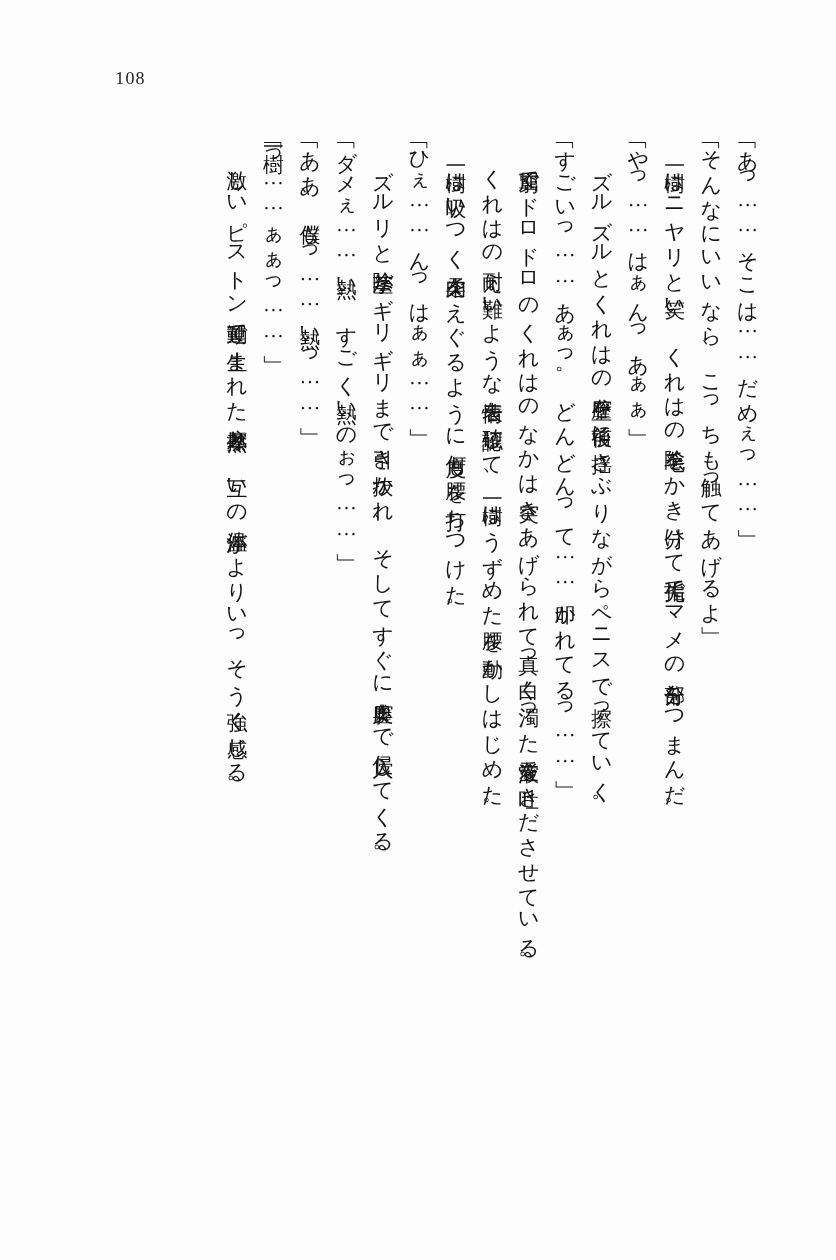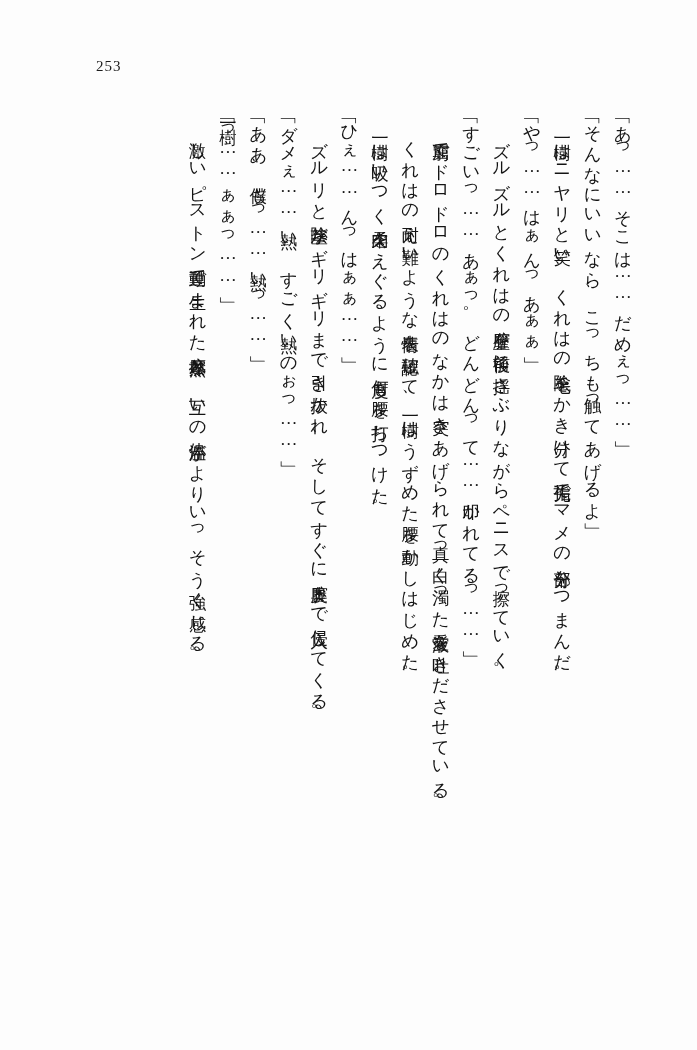--- a/index.html
+++ b/index.html
@@ -56,21 +56,21 @@
     word-break: break-all;
   }
   .col.indent {
     padding-top: 17px;
   }
 </style>
 </head>
 <body>
 
 <div class="page">
-  <div class="page-number">253</div>
+  <div class="page-number">108</div>
   <div class="body-text">
     <div class="col">「あっ……そこは……だめぇっ……」</div>
     <div class="col">「そんなにいいなら、こっちも触ってあげるよ」</div>
     <div class="col indent">一樹はニヤリと笑い、くれはの陰毛をかき分けて指先でマメの部分をつまんだ。</div>
     <div class="col">「やっ……はぁんっあぁぁ」</div>
     <div class="col indent">ズルズルとくれはの膣壁を前後に揺さぶりながらペニスで擦っていく。</div>
     <div class="col">「すごいっ……あぁっ。どんどんって……叩かれてるっ……」</div>
     <div class="col indent">窮屈でドロドロのくれはのなかは突きあげられて真っ白く濁った愛液を吐きださせている。</div>
     <div class="col indent">くれはの耐え難いような表情を確認して、一樹はうずめた腰を動かしはじめた。</div>
     <div class="col indent">一樹は吸いつく柔肉をえぐるように何度も腰を打ちつけた。</div>

